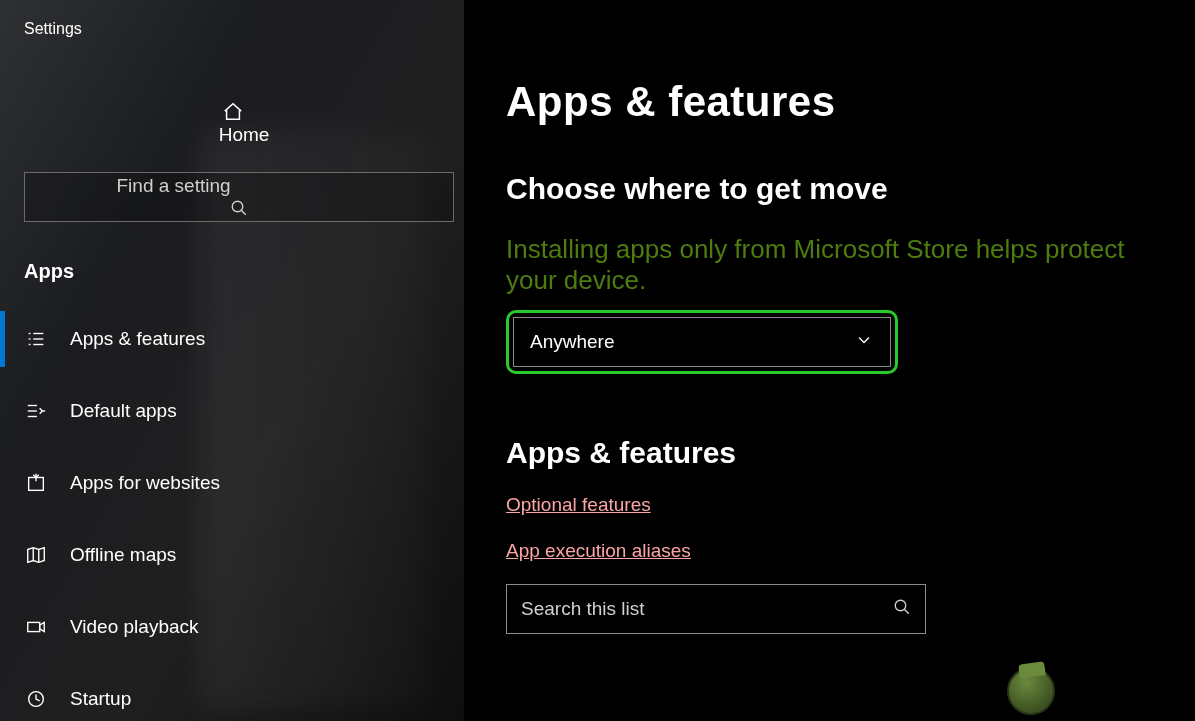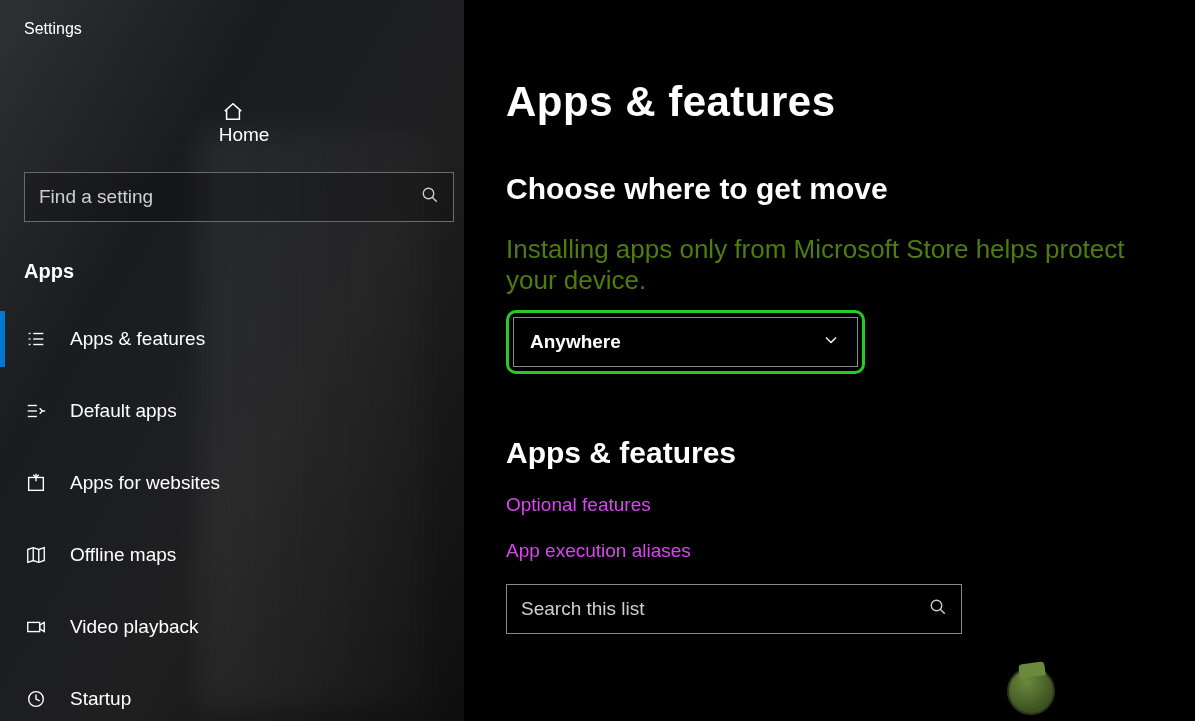--- a/index.html
+++ b/index.html
@@ -58,20 +58,21 @@
 
   .search-wrap { padding: 18px 24px 8px 24px; }
   .search-box {
     border:1px solid #6b6b6b;
     height:50px;
     width:430px;
     display:flex;
     align-items:center;
     padding:0 14px;
     background:rgba(0,0,0,0.2);
+    flex-direction:column;
   }
   .search-box input{
     flex:1;
     background:transparent;
     border:none;
     outline:none;
     color:#cfcfcf;
     font-size:19px;
     font-family:inherit;
   }
@@ -111,54 +112,54 @@
     font-size:19px;
     margin-top:24px;
     color:#fff;
     line-height:1.55;
     max-width:670px;
   }
   .dropdown-highlight{
     margin-top:14px;
     border:3px solid #28c92a;
     border-radius:10px;
-    width:359px;
+    width:392px;
     padding:4px;
-    font-weight:bold;
   }
   .dropdown{
     border:1px solid #8a8a8a;
     height:50px;
     display:flex;
     align-items:center;
     padding:0 16px;
     justify-content:space-between;
   }
   .dropdown span{ font-size:19px; }
   .dropdown .chev svg{ stroke:#fff; fill:none; stroke-width:1.6; }
 
   h2.sub-title2{
     font-size:30px;
     font-weight:600;
     margin-top:62px;
   }
   .link{
-    color:#d946ef;
+    color:#fca5a5;
     font-size:19px;
     margin-top:24px;
     display:block;
     width:max-content;
+    text-decoration:underline;
   }
   .link + .link{ }
 
   .list-search{
     margin-top:22px;
     border:1px solid #8a8a8a;
     height:50px;
-    width:456px;
+    width:420px;
     display:flex;
     align-items:center;
     padding:0 14px;
   }
   .list-search input{
     flex:1; background:transparent; border:none; outline:none;
     color:#cfcfcf; font-size:19px; font-family:inherit;
   }
   .list-search input::placeholder{ color:#cfcfcf; }
   .list-search .sicon svg{ stroke:#cfcfcf; fill:none; stroke-width:1.8; }

